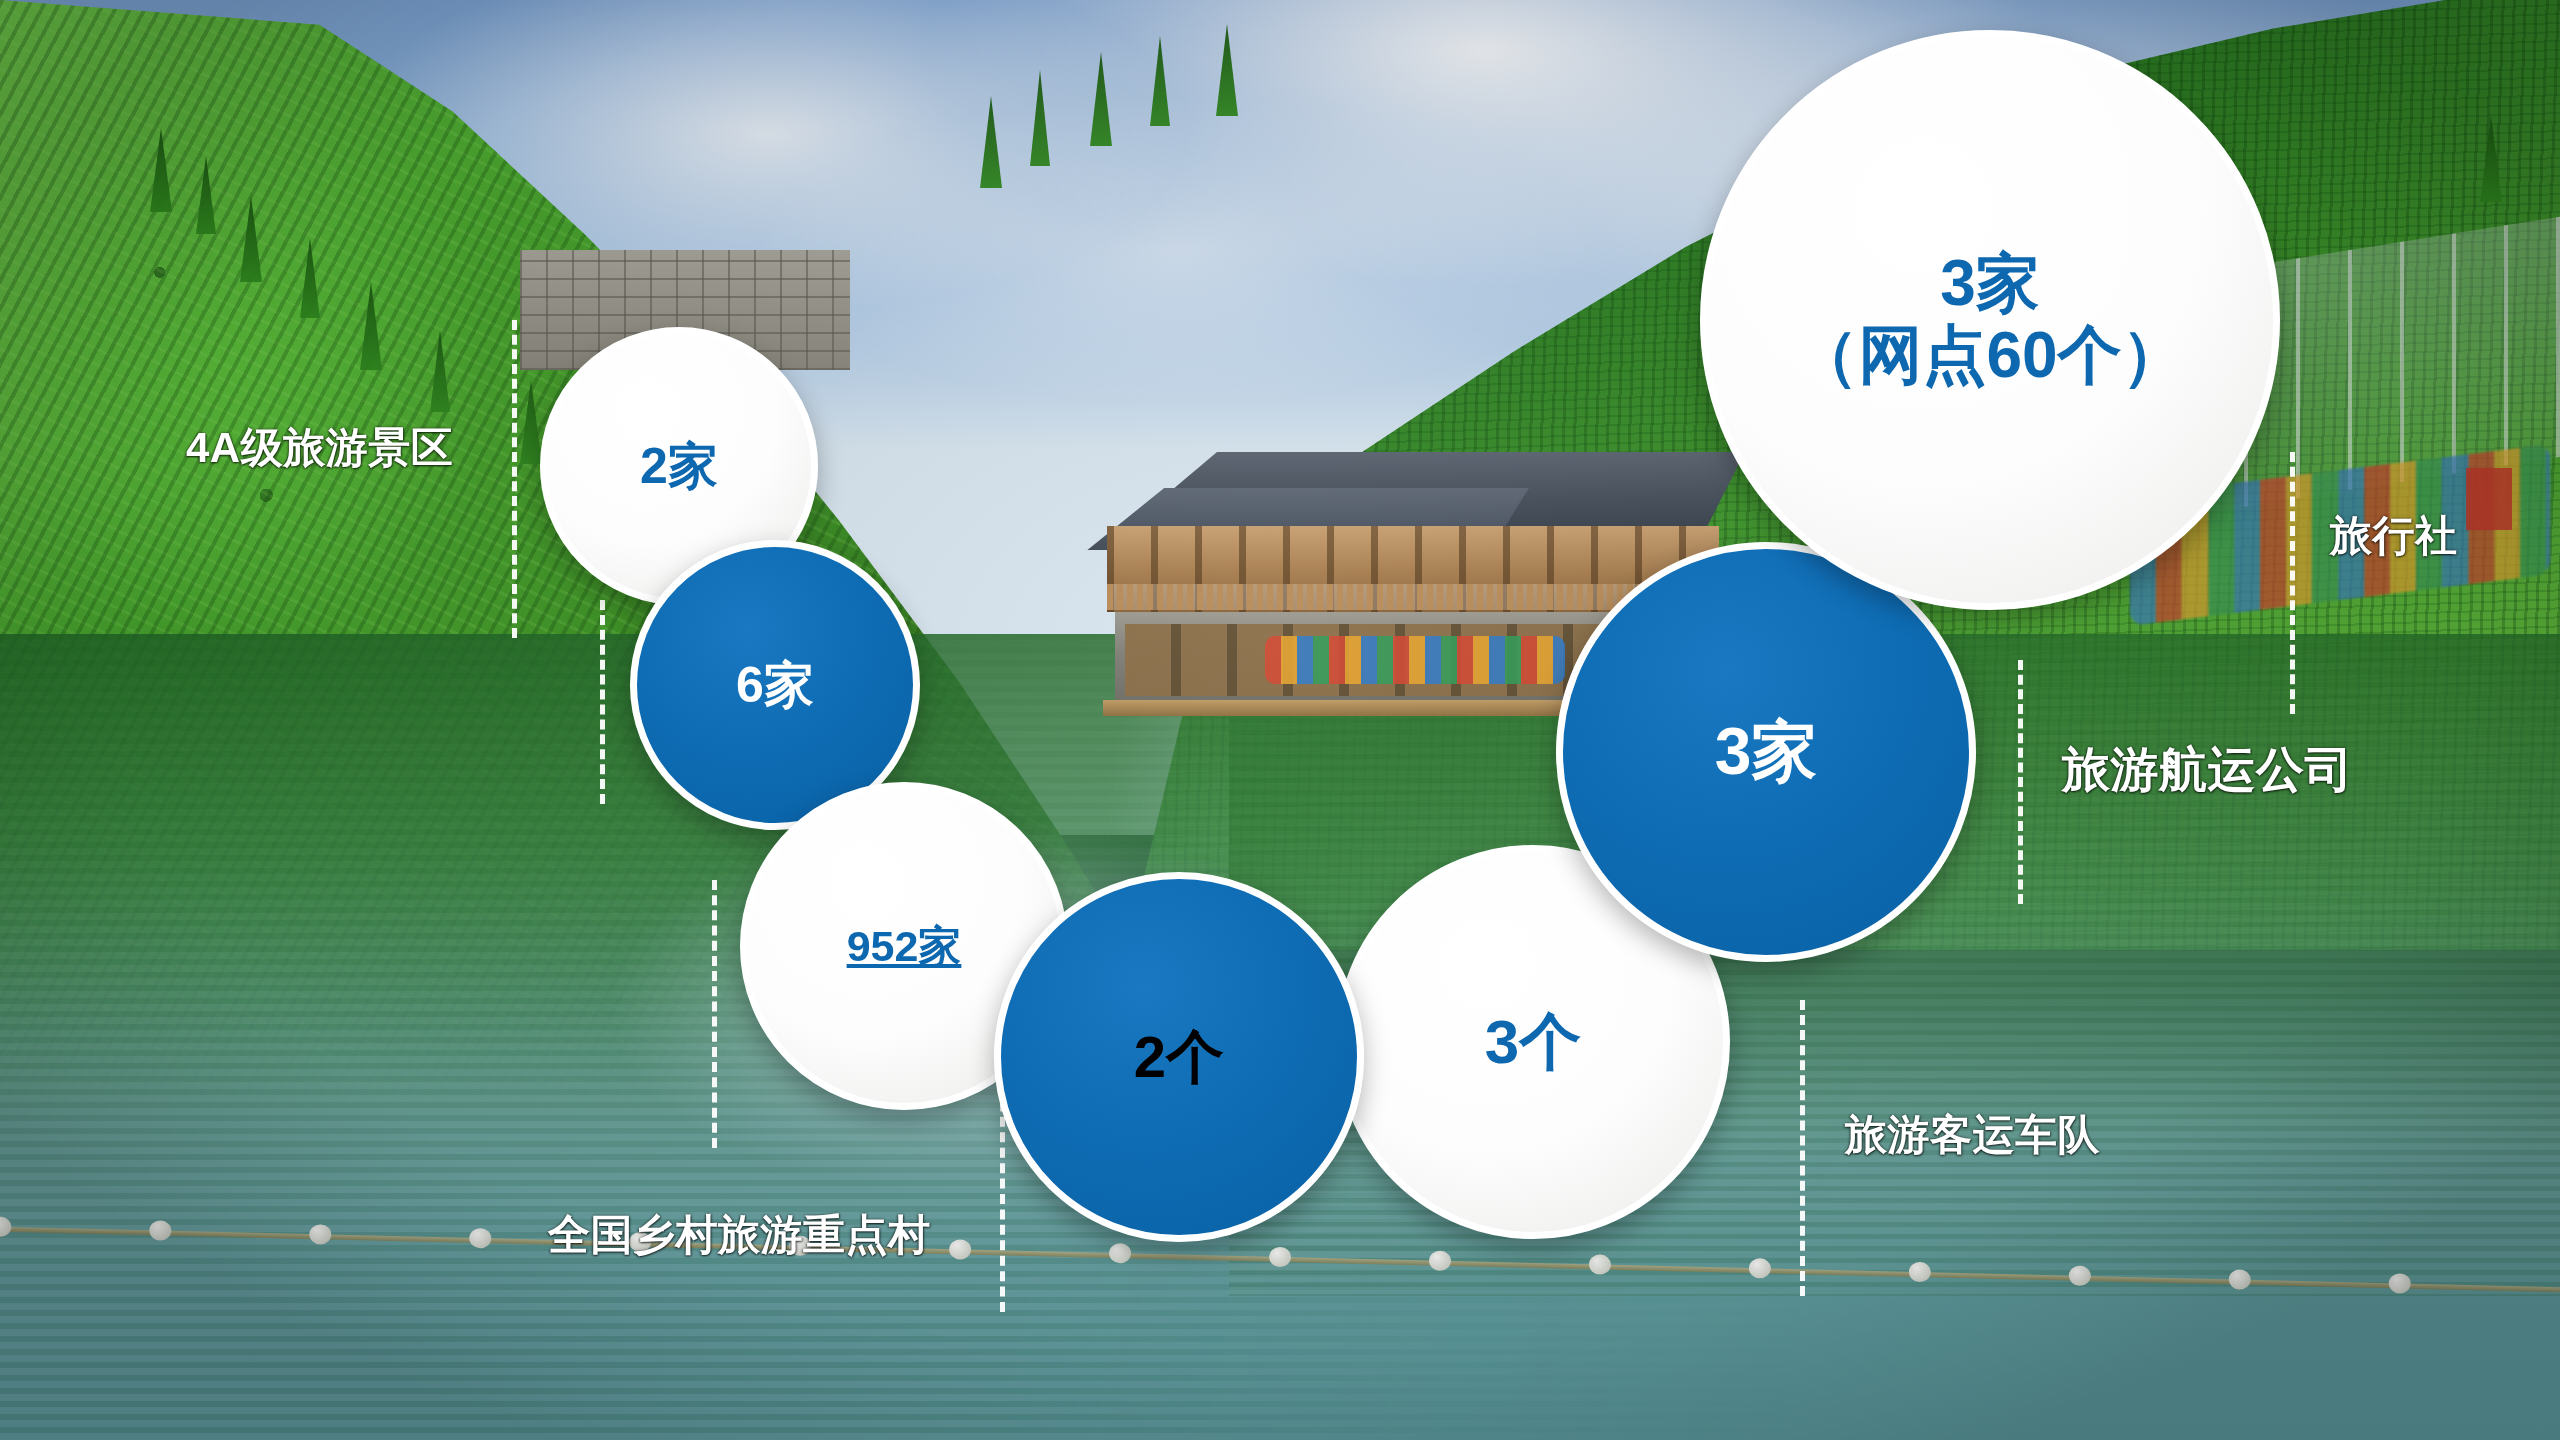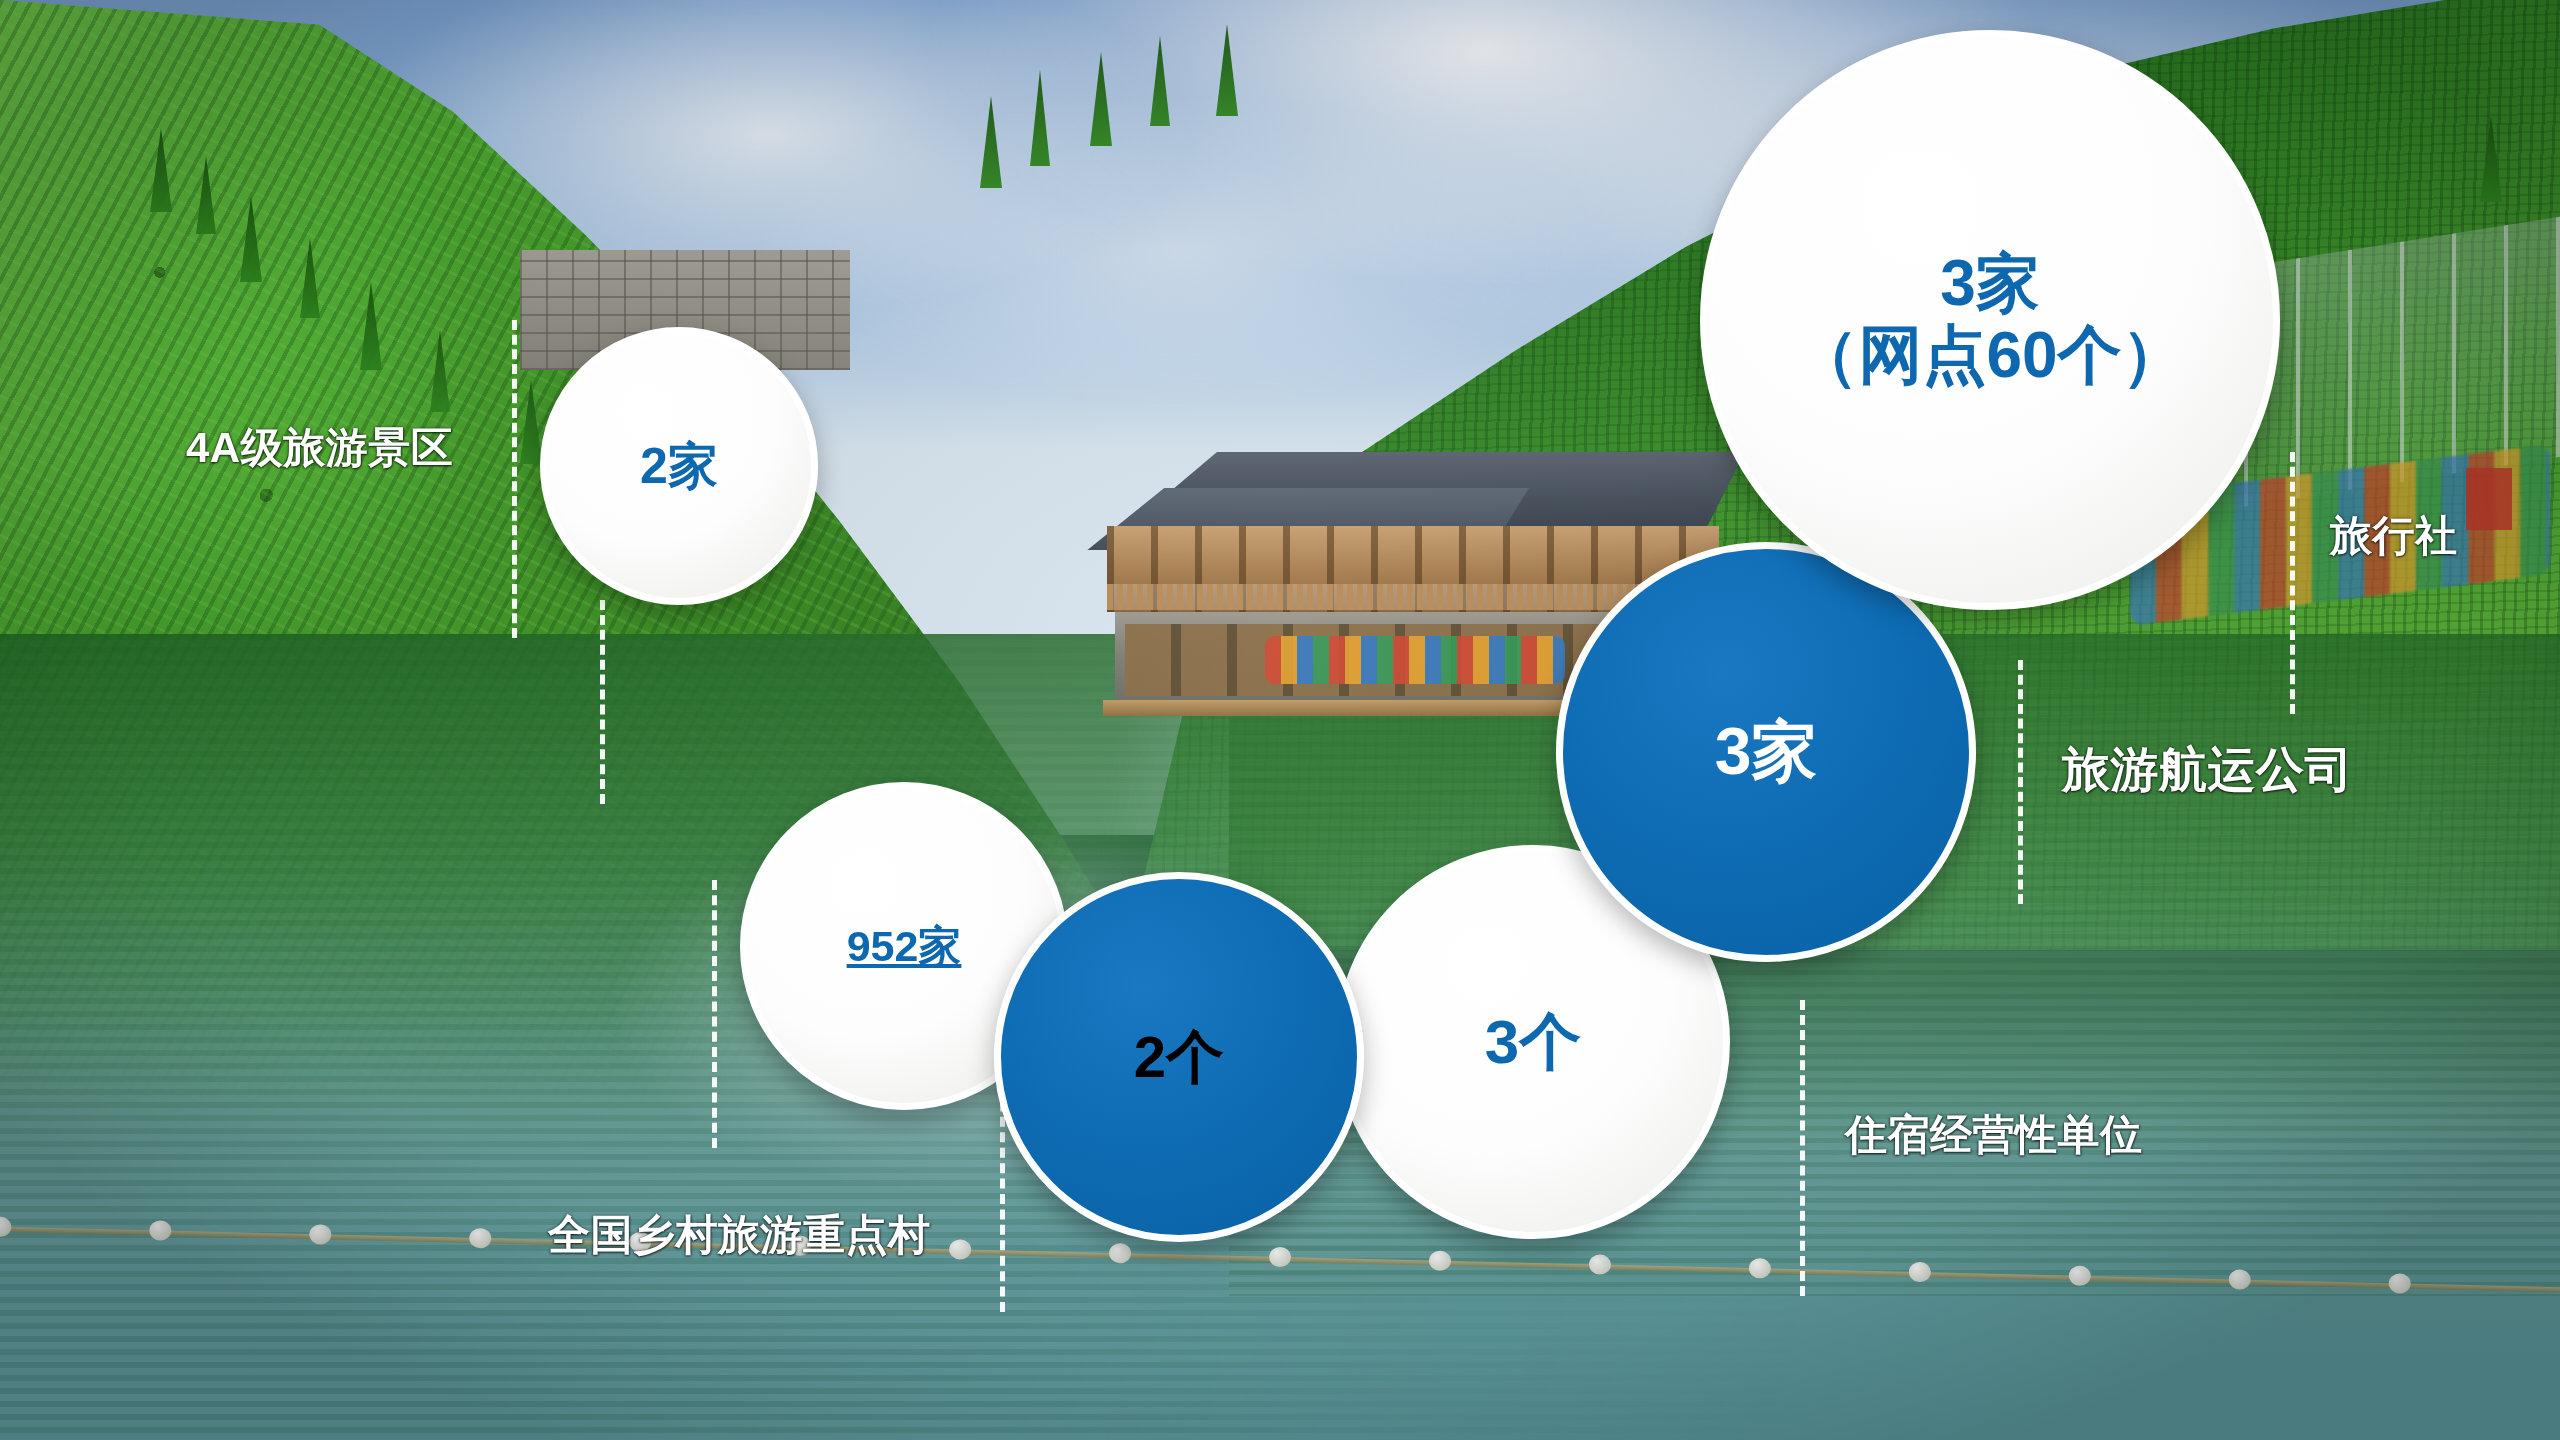--- a/index.html
+++ b/index.html
@@ -315,30 +315,33 @@
   <div class="dash" style="left:1800px; top:1000px; height:296px;"></div>
   <div class="dash" style="left:2018px; top:660px;  height:244px;"></div>
   <div class="dash" style="left:2290px; top:452px;  height:262px;"></div>
 
   <div class="cat-label" style="left:186px;  top:420px;  font-size:42px;">4A级旅游景区</div>
 
 
 
   <div class="cat-label" style="left:548px;  top:1207px; font-size:42px;">全国乡村旅游重点村</div>
 
-  <div class="cat-label" style="left:1845px; top:1107px; font-size:42px;">住宿经营性单位</div>
+  <div class="cat-label" style="left:1845px; top:1107px; font-size:42px;">旅游客运车队</div>
 
   <div class="cat-label" style="left:2062px; top:738px;  font-size:48px;">旅游航运公司</div>
 
   <div class="cat-label" style="left:2330px; top:508px;  font-size:42px;">旅行社</div>
 
   <div class="bubble white" style="left:540px; top:327px; width:278px; height:278px; z-index:4;">
     <span class="txt" style="color:#0E68B0; font-size:50px;">2家</span>
   </div>
 
+  <div class="bubble blue" style="left:630px; top:540px; width:290px; height:290px; z-index:5;">
+    <span class="txt" style="color:#FFFFFF; font-size:50px;">6家</span>
+  </div>
 
   <div class="bubble white" style="left:740px; top:782px; width:328px; height:328px; z-index:6;">
     <span class="txt" style="color:#0E68B0; font-size:43px;text-decoration:underline;">952家</span>
   </div>
 
   <div class="bubble white" style="left:1336px; top:845px; width:394px; height:394px; z-index:7;">
     <span class="txt" style="color:#0E68B0; font-size:62px;">3个</span>
   </div>
 
   <div class="bubble blue" style="left:994px; top:872px; width:370px; height:370px; z-index:8;">

